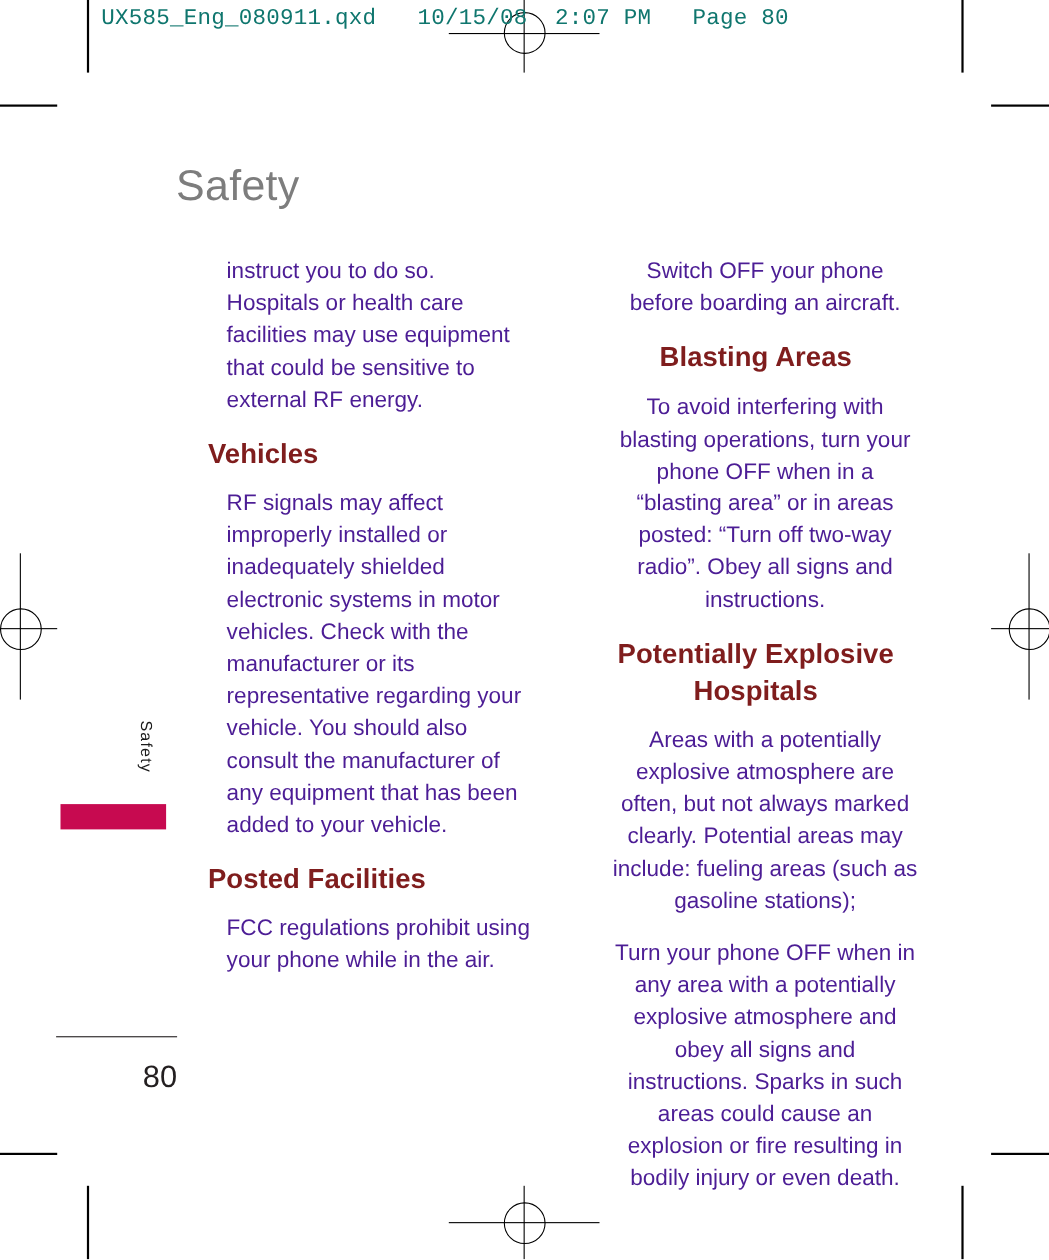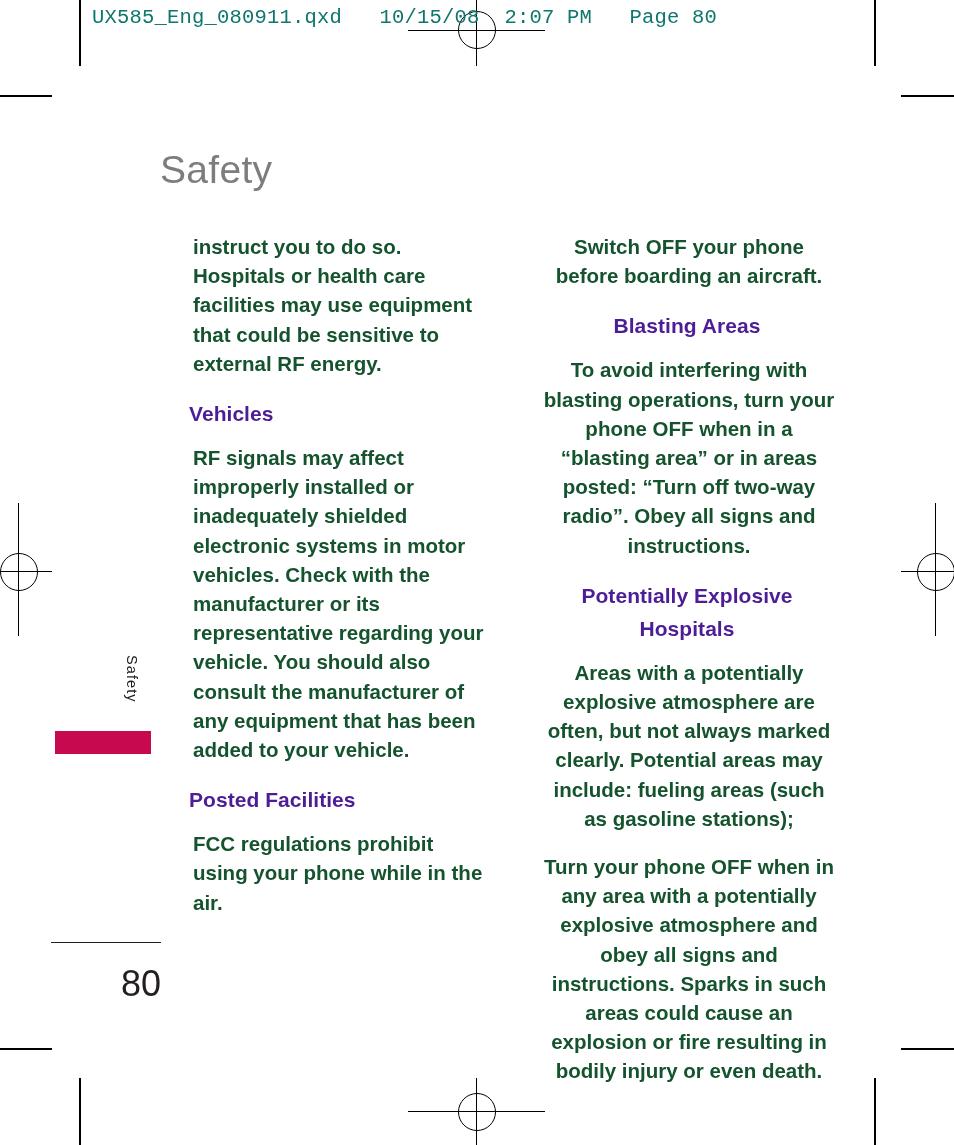--- a/index.html
+++ b/index.html
@@ -85,52 +85,52 @@
   
   .column {
     position: absolute;
     top: 232px;
     width: 296px;
   }
   .column.left  { left: 189px; }
   .column.right { left: 539px; text-align: center; }
 
   .column p {
-    margin: 0 0 19px 4px;
+    margin: 0 0 19px 17px;
     font-size: 20.5px;
     line-height: 29.2px;
-    color: #14532d;
-    font-weight: 700;
+    color: #4c1d95;
+    font-weight: 400;
   }
   .column h3 {
     margin: 0 0 13px 0;
-    font-size: 21px;
+    font-size: 25px;
     line-height: 33px;
     font-weight: bold;
-    color: #4c1d95;
+    color: #7f1d1d;
     letter-spacing: 0.05px;
   }
   .column .spaced-before { margin-top: 5px; }
 
   
   .footer-rule {
     position: absolute;
     left: 51px;
     top: 942px;
     width: 110px;
     height: 1.4px;
     background: #231f20;
   }
   .folio {
     position: absolute;
     left: 51px;
     top: 963px;
     width: 110px;
     text-align: right;
-    font-size: 36px;
+    font-size: 28px;
     color: #231f20;
   }
 </style>
 </head>
 <body>
 
 <div id="page">
 
   <div class="mark v" style="left:79px; top:0px; height:66px;"></div>
   <div class="mark h" style="left:0px; top:95px; width:52px;"></div>

